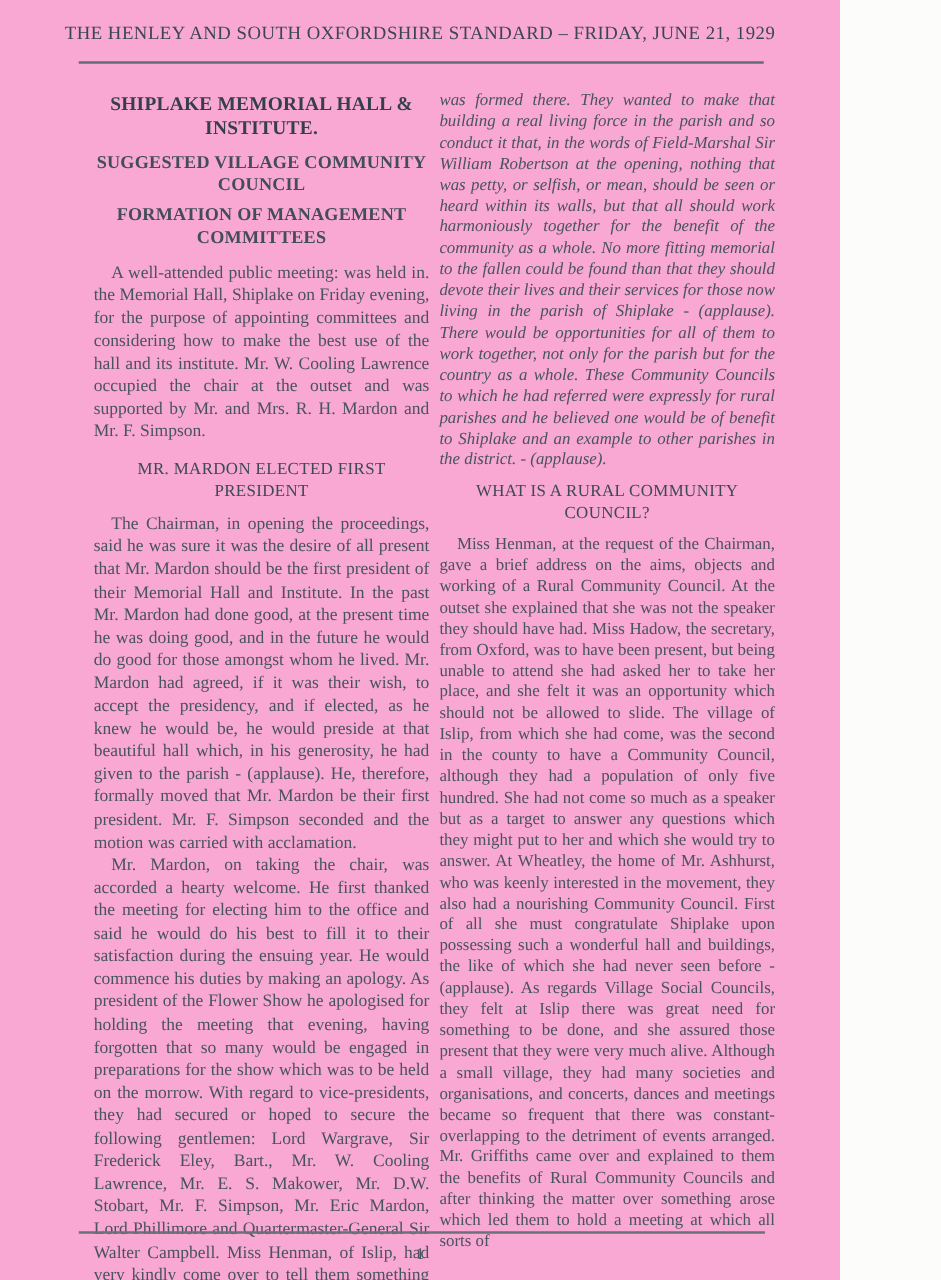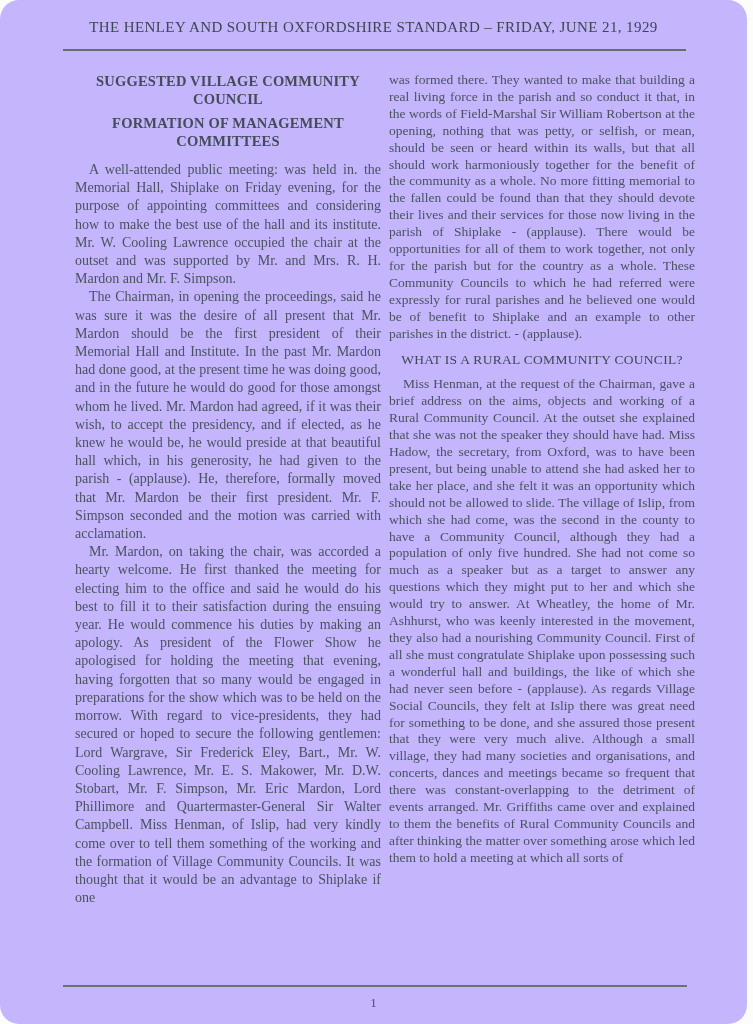--- a/index.html
+++ b/index.html
@@ -1,24 +1,23 @@
 <!DOCTYPE html>
 <html><head>
 <meta charset="utf-8">
 <style>
   * { margin:0; padding:0; box-sizing:border-box; }
   html,body { background:#fcfcfb; }
   .page {
     position:relative;
-    width:747px; height:1024px;
-    background:#c4b5fd;
+    width:672px; height:1024px;
+    background:#f9a8d4;
     font-family:"Liberation Serif","DejaVu Serif",serif;
     color:#49535f;
     overflow:hidden;
-    border-radius:19px;
   }
   .masthead {
     padding-top:19px;
     text-align:center;
     font-size:15px;
     letter-spacing:0.4px;
     color:#3c4650;
     white-space:nowrap;
   }
   .rule { border-top:2px solid #646c75; }
@@ -42,21 +41,21 @@
   .kicker {
     font-size:14.5px; line-height:18px;
     text-align:center;
     color:#434d59;
     margin:0 auto 11px;
     letter-spacing:0.2px;
   }
   .kicker-1 { max-width:252px; }
   .kicker-2 { max-width:292px; margin-bottom:6px; }
   .para { text-indent:14px; }
-  .para.no-indent { text-indent:0; }
+  .para.no-indent { text-indent:0;font-style:italic; }
   .section-heading {
     font-size:13.5px;
     font-weight:normal;
     text-align:center;
     text-indent:0;
     color:#3e4954;
     letter-spacing:0.3px;
     margin:10px 0 9px;
   }
   .col-right .section-heading { margin:9px 0 8px;text-align:center; }
@@ -79,24 +78,26 @@
 <div class="page">
 
   <header>
     <div class="masthead">THE HENLEY AND SOUTH OXFORDSHIRE STANDARD – FRIDAY, JUNE 21, 1929</div>
     <div class="rule top-rule"></div>
   </header>
 
   <main class="content">
 
     <section class="col col-left">
+      <h1 class="article-title">SHIPLAKE MEMORIAL HALL &amp; INSTITUTE.</h1>
       <h2 class="kicker kicker-2">SUGGESTED VILLAGE COMMUNITY COUNCIL</h2>
       <h2 class="kicker kicker-1">FORMATION OF MANAGEMENT COMMITTEES</h2>
       <div>
           <p class="para">A well-attended public meeting: was held in. the Memorial Hall, Shiplake on Friday evening, for the purpose of appointing committees and considering how to make the best use of the hall and its institute. Mr. W. Cooling Lawrence occupied the chair at the outset and was supported by Mr. and Mrs. R. H. Mardon and Mr. F. Simpson.</p>
+          <h3 class="section-heading">MR. MARDON ELECTED FIRST PRESIDENT</h3>
           <p class="para">The Chairman, in opening the proceedings, said he was sure it was the desire of all present that Mr. Mardon should be the first president of their Memorial Hall and Institute. In the past Mr. Mardon had done good, at the present time he was doing good, and in the future he would do good for those amongst whom he lived. Mr. Mardon had agreed, if it was their wish, to accept the presidency, and if elected, as he knew he would be, he would preside at that beautiful hall which, in his generosity, he had given to the parish - (applause). He, therefore, formally moved that Mr. Mardon be their first president. Mr. F. Simpson seconded and the motion was carried with acclamation.</p>
           <p class="para">Mr. Mardon, on taking the chair, was accorded a hearty welcome. He first thanked the meeting for electing him to the office and said he would do his best to fill it to their satisfaction during the ensuing year. He would commence his duties by making an apology. As president of the Flower Show he apologised for holding the meeting that evening, having forgotten that so many would be engaged in preparations for the show which was to be held on the morrow. With regard to vice-presidents, they had secured or hoped to secure the following gentlemen: Lord Wargrave, Sir Frederick Eley, Bart., Mr. W. Cooling Lawrence, Mr. E. S. Makower, Mr. D.W. Stobart, Mr. F. Simpson, Mr. Eric Mardon, Lord Phillimore and Quartermaster-General Sir Walter Campbell. Miss Henman, of Islip, had very kindly come over to tell them something of the working and the formation of Village Community Councils. It was thought that it would be an advantage to Shiplake if one</p>
         </div>
     </section>
 
     <section class="col col-right">
       <div>
           <p class="para no-indent">was formed there. They wanted to make that building a real living force in the parish and so conduct it that, in the words of Field-Marshal Sir William Robertson at the opening, nothing that was petty, or selfish, or mean, should be seen or heard within its walls, but that all should work harmoniously together for the benefit of the community as a whole. No more fitting memorial to the fallen could be found than that they should devote their lives and their services for those now living in the parish of Shiplake - (applause). There would be opportunities for all of them to work together, not only for the parish but for the country as a whole. These Community Councils to which he had referred were expressly for rural parishes and he believed one would be of benefit to Shiplake and an example to other parishes in the district. - (applause).</p>
           <h3 class="section-heading">WHAT IS A RURAL COMMUNITY COUNCIL?</h3>
           <p class="para">Miss Henman, at the request of the Chairman, gave a brief address on the aims, objects and working of a Rural Community Council. At the outset she explained that she was not the speaker they should have had. Miss Hadow, the secretary, from Oxford, was to have been present, but being unable to attend she had asked her to take her place, and she felt it was an opportunity which should not be allowed to slide. The village of Islip, from which she had come, was the second in the county to have a Community Council, although they had a population of only five hundred. She had not come so much as a speaker but as a target to answer any questions which they might put to her and which she would try to answer. At Wheatley, the home of Mr. Ashhurst, who was keenly interested in the movement, they also had a nourishing Community Council. First of all she must congratulate Shiplake upon possessing such a wonderful hall and buildings, the like of which she had never seen before - (applause). As regards Village Social Councils, they felt at Islip there was great need for something to be done, and she assured those present that they were very much alive. Although a small village, they had many societies and organisations, and concerts, dances and meetings became so frequent that there was constant-overlapping to the detriment of events arranged. Mr. Griffiths came over and explained to them the benefits of Rural Community Councils and after thinking the matter over something arose which led them to hold a meeting at which all sorts of</p>

